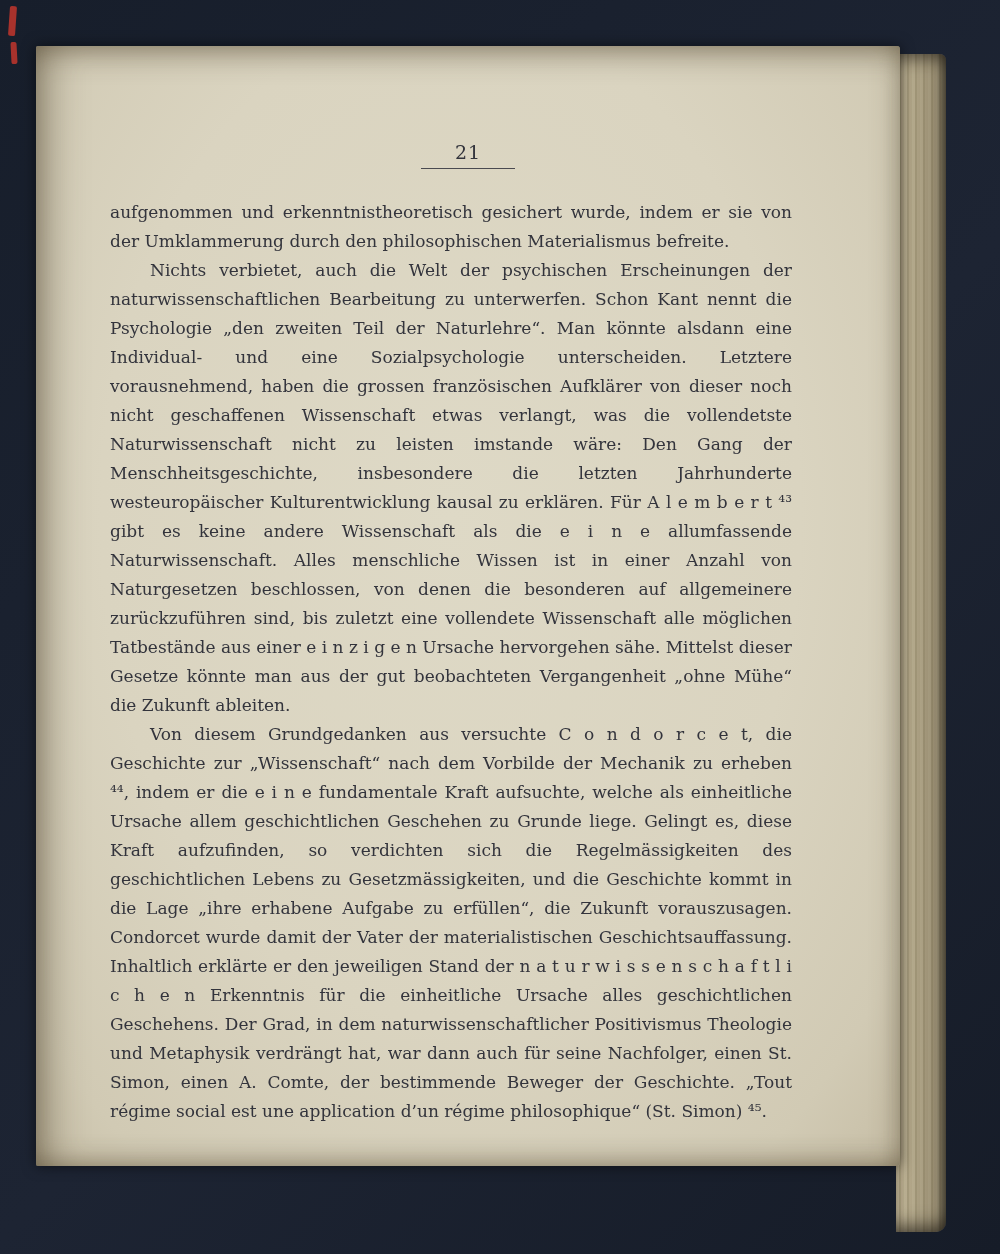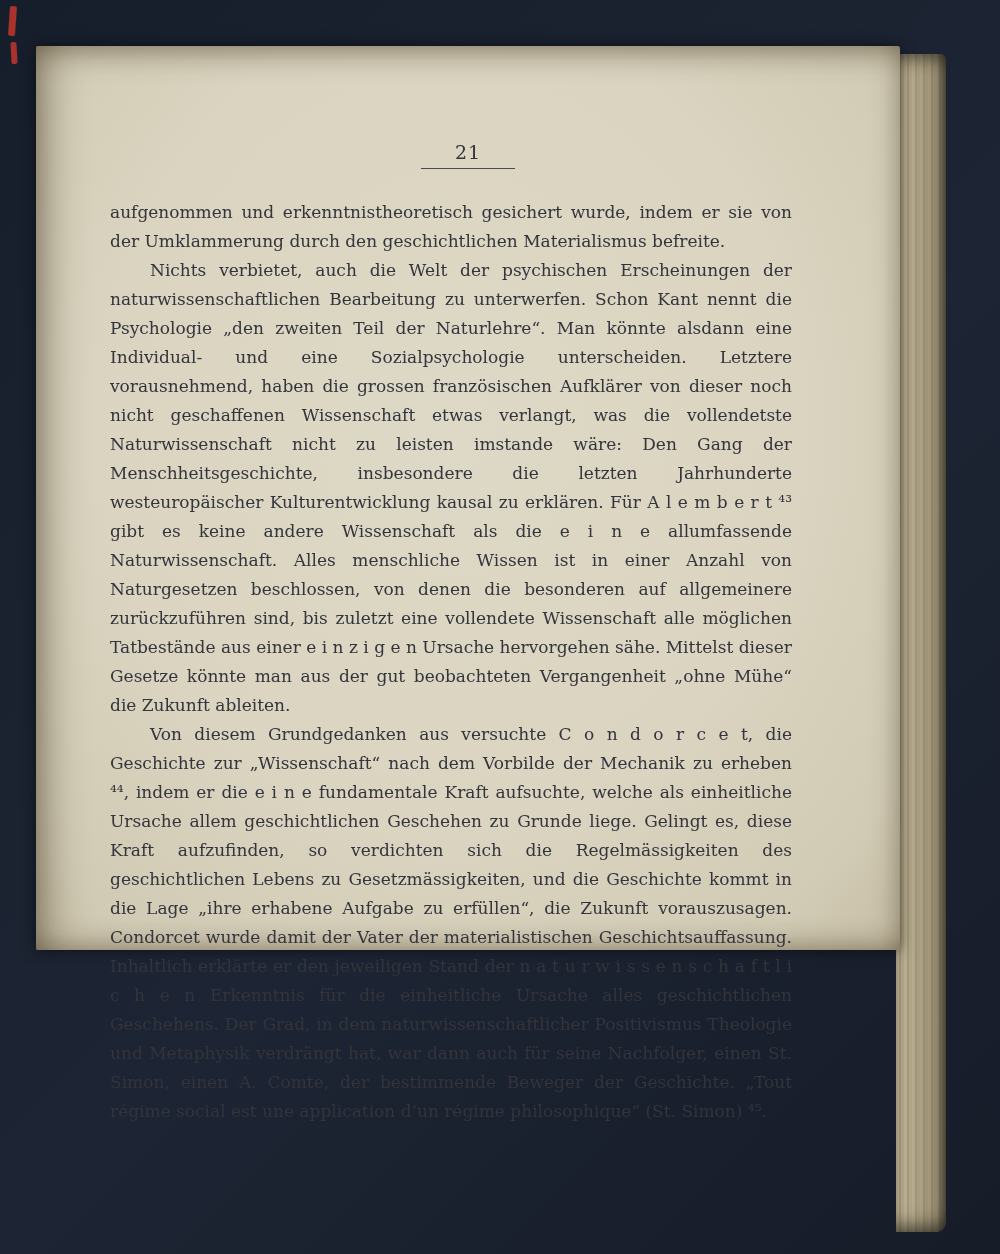--- a/index.html
+++ b/index.html
@@ -39,21 +39,21 @@
     border-radius: 0 6px 10px 0;
     box-shadow: inset 0 12px 18px -8px rgba(25,22,15,0.7), inset 0 -14px 18px -8px rgba(25,22,15,0.7);
   }
 
   
   .paper {
     position: absolute;
     left: 36px;
     top: 46px;
     width: 864px;
-    height: 904px;
+    height: 1120px;
     background:
       radial-gradient(ellipse at 48% 42%, #ded9c6 0%, #dad4c0 55%, #d1cab4 85%, #c6bda5 100%);
     box-shadow:
       inset 28px 0 38px -18px rgba(70,58,35,0.5),
       inset 0 22px 30px -16px rgba(70,58,35,0.45),
       inset -18px 0 26px -14px rgba(90,78,52,0.35),
       inset 0 -18px 26px -14px rgba(90,78,52,0.4),
       0 0 14px rgba(0,0,0,0.55);
     border-radius: 2px 3px 3px 2px;
   }
@@ -102,20 +102,20 @@
 
   <div class="page-stack"></div>
 
   <div class="paper">
 
     <div class="pagenum-wrap">
       <div class="pagenum">21</div>
     </div>
 
     <div class="textblock">
-      <p class="noindent">aufgenommen und erkenntnistheoretisch gesichert wurde, indem er sie von der Umklammerung durch den geschichtlichen Materialismus befreite.</p>
+      <p class="noindent">aufgenommen und erkenntnistheoretisch gesichert wurde, indem er sie von der Umklammerung durch den philosophischen Materialismus befreite.</p>
       <p>Nichts verbietet, auch die Welt der psychischen Erscheinungen der naturwissenschaftlichen Bearbeitung zu unterwerfen. Schon Kant nennt die Psychologie „den zweiten Teil der Naturlehre“. Man könnte alsdann eine Individual- und eine Sozialpsychologie unterscheiden. Letztere vorausnehmend, haben die grossen französischen Aufklärer von dieser noch nicht geschaffenen Wissenschaft etwas verlangt, was die vollendetste Naturwissenschaft nicht zu leisten imstande wäre: Den Gang der Menschheitsgeschichte, insbesondere die letzten Jahrhunderte westeuropäischer Kulturentwicklung kausal zu erklären. Für A l e m b e r t ⁴³ gibt es keine andere Wissenschaft als die e i n e allumfassende Naturwissenschaft. Alles menschliche Wissen ist in einer Anzahl von Naturgesetzen beschlossen, von denen die besonderen auf allgemeinere zurückzuführen sind, bis zuletzt eine vollendete Wissenschaft alle möglichen Tatbestände aus einer e i n z i g e n Ursache hervorgehen sähe. Mittelst dieser Gesetze könnte man aus der gut beobachteten Vergangenheit „ohne Mühe“ die Zukunft ableiten.</p>
       <p>Von diesem Grundgedanken aus versuchte C o n d o r c e t, die Geschichte zur „Wissenschaft“ nach dem Vorbilde der Mechanik zu erheben ⁴⁴, indem er die e i n e fundamentale Kraft aufsuchte, welche als einheitliche Ursache allem geschichtlichen Geschehen zu Grunde liege. Gelingt es, diese Kraft aufzufinden, so verdichten sich die Regelmässigkeiten des geschichtlichen Lebens zu Gesetzmässigkeiten, und die Geschichte kommt in die Lage „ihre erhabene Aufgabe zu erfüllen“, die Zukunft vorauszusagen. Condorcet wurde damit der Vater der materialistischen Geschichtsauffassung. Inhaltlich erklärte er den jeweiligen Stand der n a t u r w i s s e n s c h a f t l i c h e n Erkenntnis für die einheitliche Ursache alles geschichtlichen Geschehens. Der Grad, in dem naturwissenschaftlicher Positivismus Theologie und Metaphysik verdrängt hat, war dann auch für seine Nachfolger, einen St. Simon, einen A. Comte, der bestimmende Beweger der Geschichte. „Tout régime social est une application d’un régime philosophique“ (St. Simon) ⁴⁵.</p>
     </div>
 
   </div>
 
 </div>
 
 </body></html>

